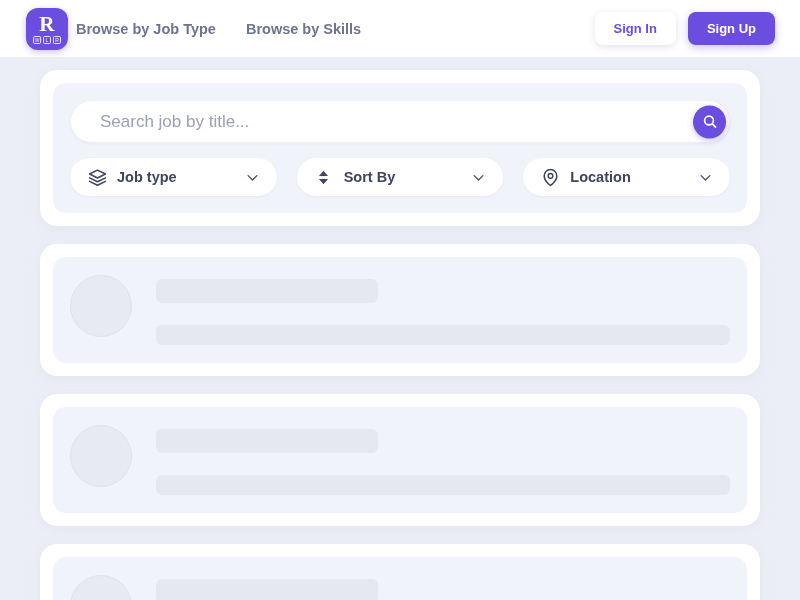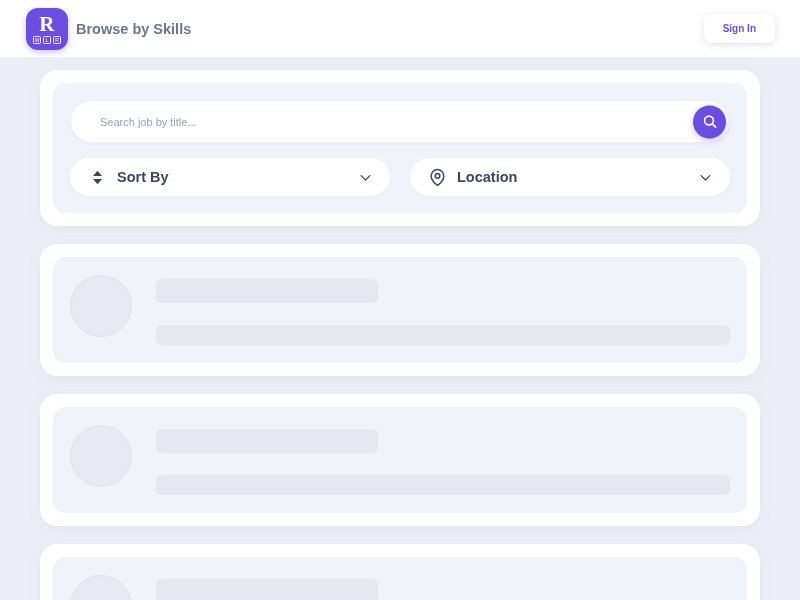--- a/index.html
+++ b/index.html
@@ -79,21 +79,21 @@
     cursor: pointer;
   }
 
   .nav-actions {
     margin-left: auto;
     display: flex;
     align-items: center;
     gap: 12px;
   }
   .btn {
-    font-size: 10px;
+    font-size: 13px;
     font-weight: 700;
     border-radius: 8px;
     padding: 9px 19px;
     cursor: pointer;
     border: none;
     white-space: nowrap;
     font-family: "Liberation Sans", sans-serif;
   }
   .btn-ghost {
     background: #ffffff;
@@ -130,21 +130,21 @@
     position: relative;
     margin-bottom: 15px;
   }
   .search-input {
     width: 100%;
     height: 43px;
     border-radius: 22px;
     border: 1px solid #eef0f7;
     background: #ffffff;
     padding: 0 52px 0 29px;
-    font-size: 11px;
+    font-size: 17px;
     font-family: "Liberation Sans", sans-serif;
     color: #4a4f66;
     outline: none;
     box-shadow: 0 1px 3px rgba(100,105,150,.05);
   }
   .search-input::placeholder { color: #9aa0b6; }
 
   .search-go {
     position: absolute;
     right: 4px;
@@ -242,25 +242,27 @@
   <div class="logo">
     <div class="logo-letter">R</div>
     <div class="logo-dots">
       <span class="logo-dot">W</span>
       <span class="logo-dot">L</span>
       <span class="logo-dot">R</span>
     </div>
   </div>
 
   <nav class="nav-links">
+    <a class="nav-link">Browse by Job Type</a>
     <a class="nav-link">Browse by Skills</a>
   </nav>
 
   <div class="nav-actions">
     <button class="btn btn-ghost">Sign In</button>
+    <button class="btn btn-primary">Sign Up</button>
   </div>
 
 </div>
 
 <div class="page">
 
   <div class="outer-card">
     <div class="search-panel">
 
       <div class="search-row">
@@ -268,20 +270,35 @@
         <button class="search-go">
           <svg width="16" height="16" viewBox="0 0 24 24" fill="none" stroke="#ffffff" stroke-width="2.4" stroke-linecap="round">
             <circle cx="10.5" cy="10.5" r="6.6"></circle>
             <line x1="15.6" y1="15.6" x2="20.4" y2="20.4"></line>
           </svg>
         </button>
       </div>
 
       <div class="filter-row">
 
+        <div class="filter-pill">
+          <span class="filter-icon">
+            <svg width="19" height="19" viewBox="0 0 24 24" fill="none" stroke="currentColor" stroke-width="1.9" stroke-linecap="round" stroke-linejoin="round">
+              <polygon points="12 2.6 22 7.6 12 12.6 2 7.6 12 2.6"></polygon>
+              <polyline points="2 12.4 12 17.4 22 12.4"></polyline>
+              <polyline points="2 16.8 12 21.8 22 16.8"></polyline>
+            </svg>
+          </span>
+          <span class="filter-label">Job type</span>
+          <span class="filter-caret">
+            <svg width="15" height="15" viewBox="0 0 24 24" fill="none" stroke="currentColor" stroke-width="2.2" stroke-linecap="round" stroke-linejoin="round">
+              <polyline points="5 9 12 16 19 9"></polyline>
+            </svg>
+          </span>
+        </div>
 
         <div class="filter-pill">
           <span class="filter-icon">
             <svg width="17" height="19" viewBox="0 0 24 24" fill="currentColor">
               <polygon points="12 2.5 18.4 10 5.6 10"></polygon>
               <polygon points="12 21.5 18.4 14 5.6 14"></polygon>
             </svg>
           </span>
           <span class="filter-label">Sort By</span>
           <span class="filter-caret">

